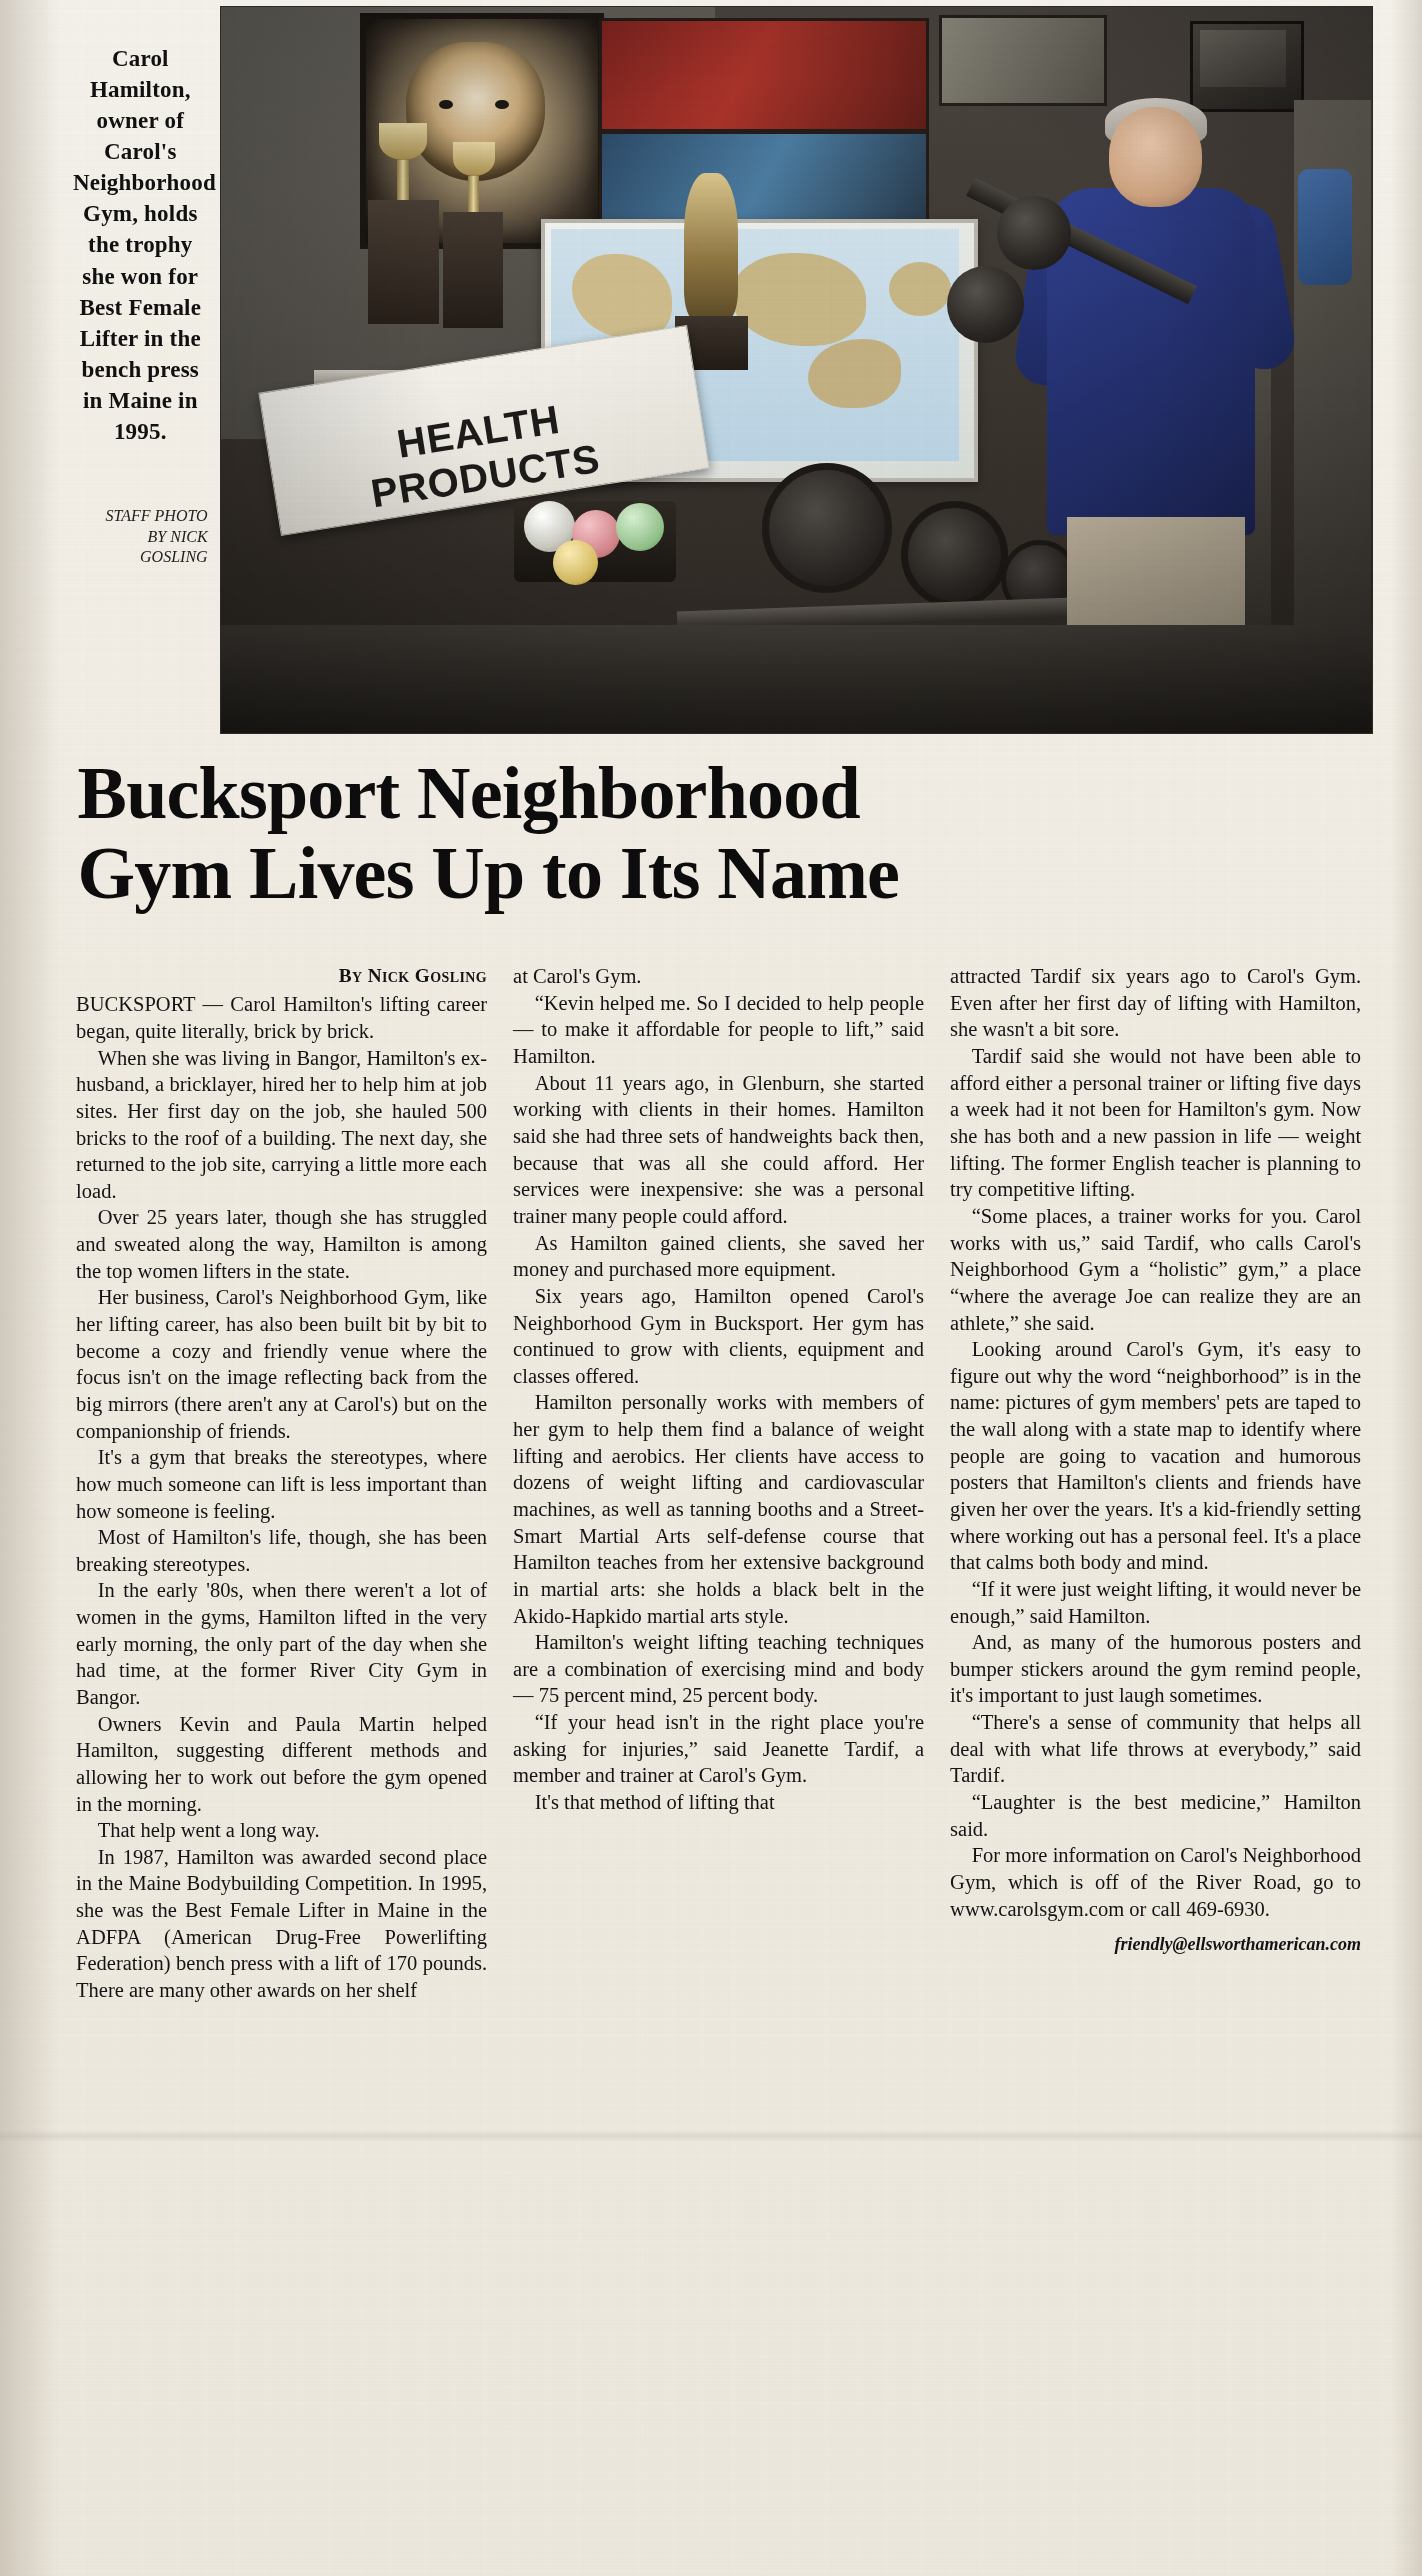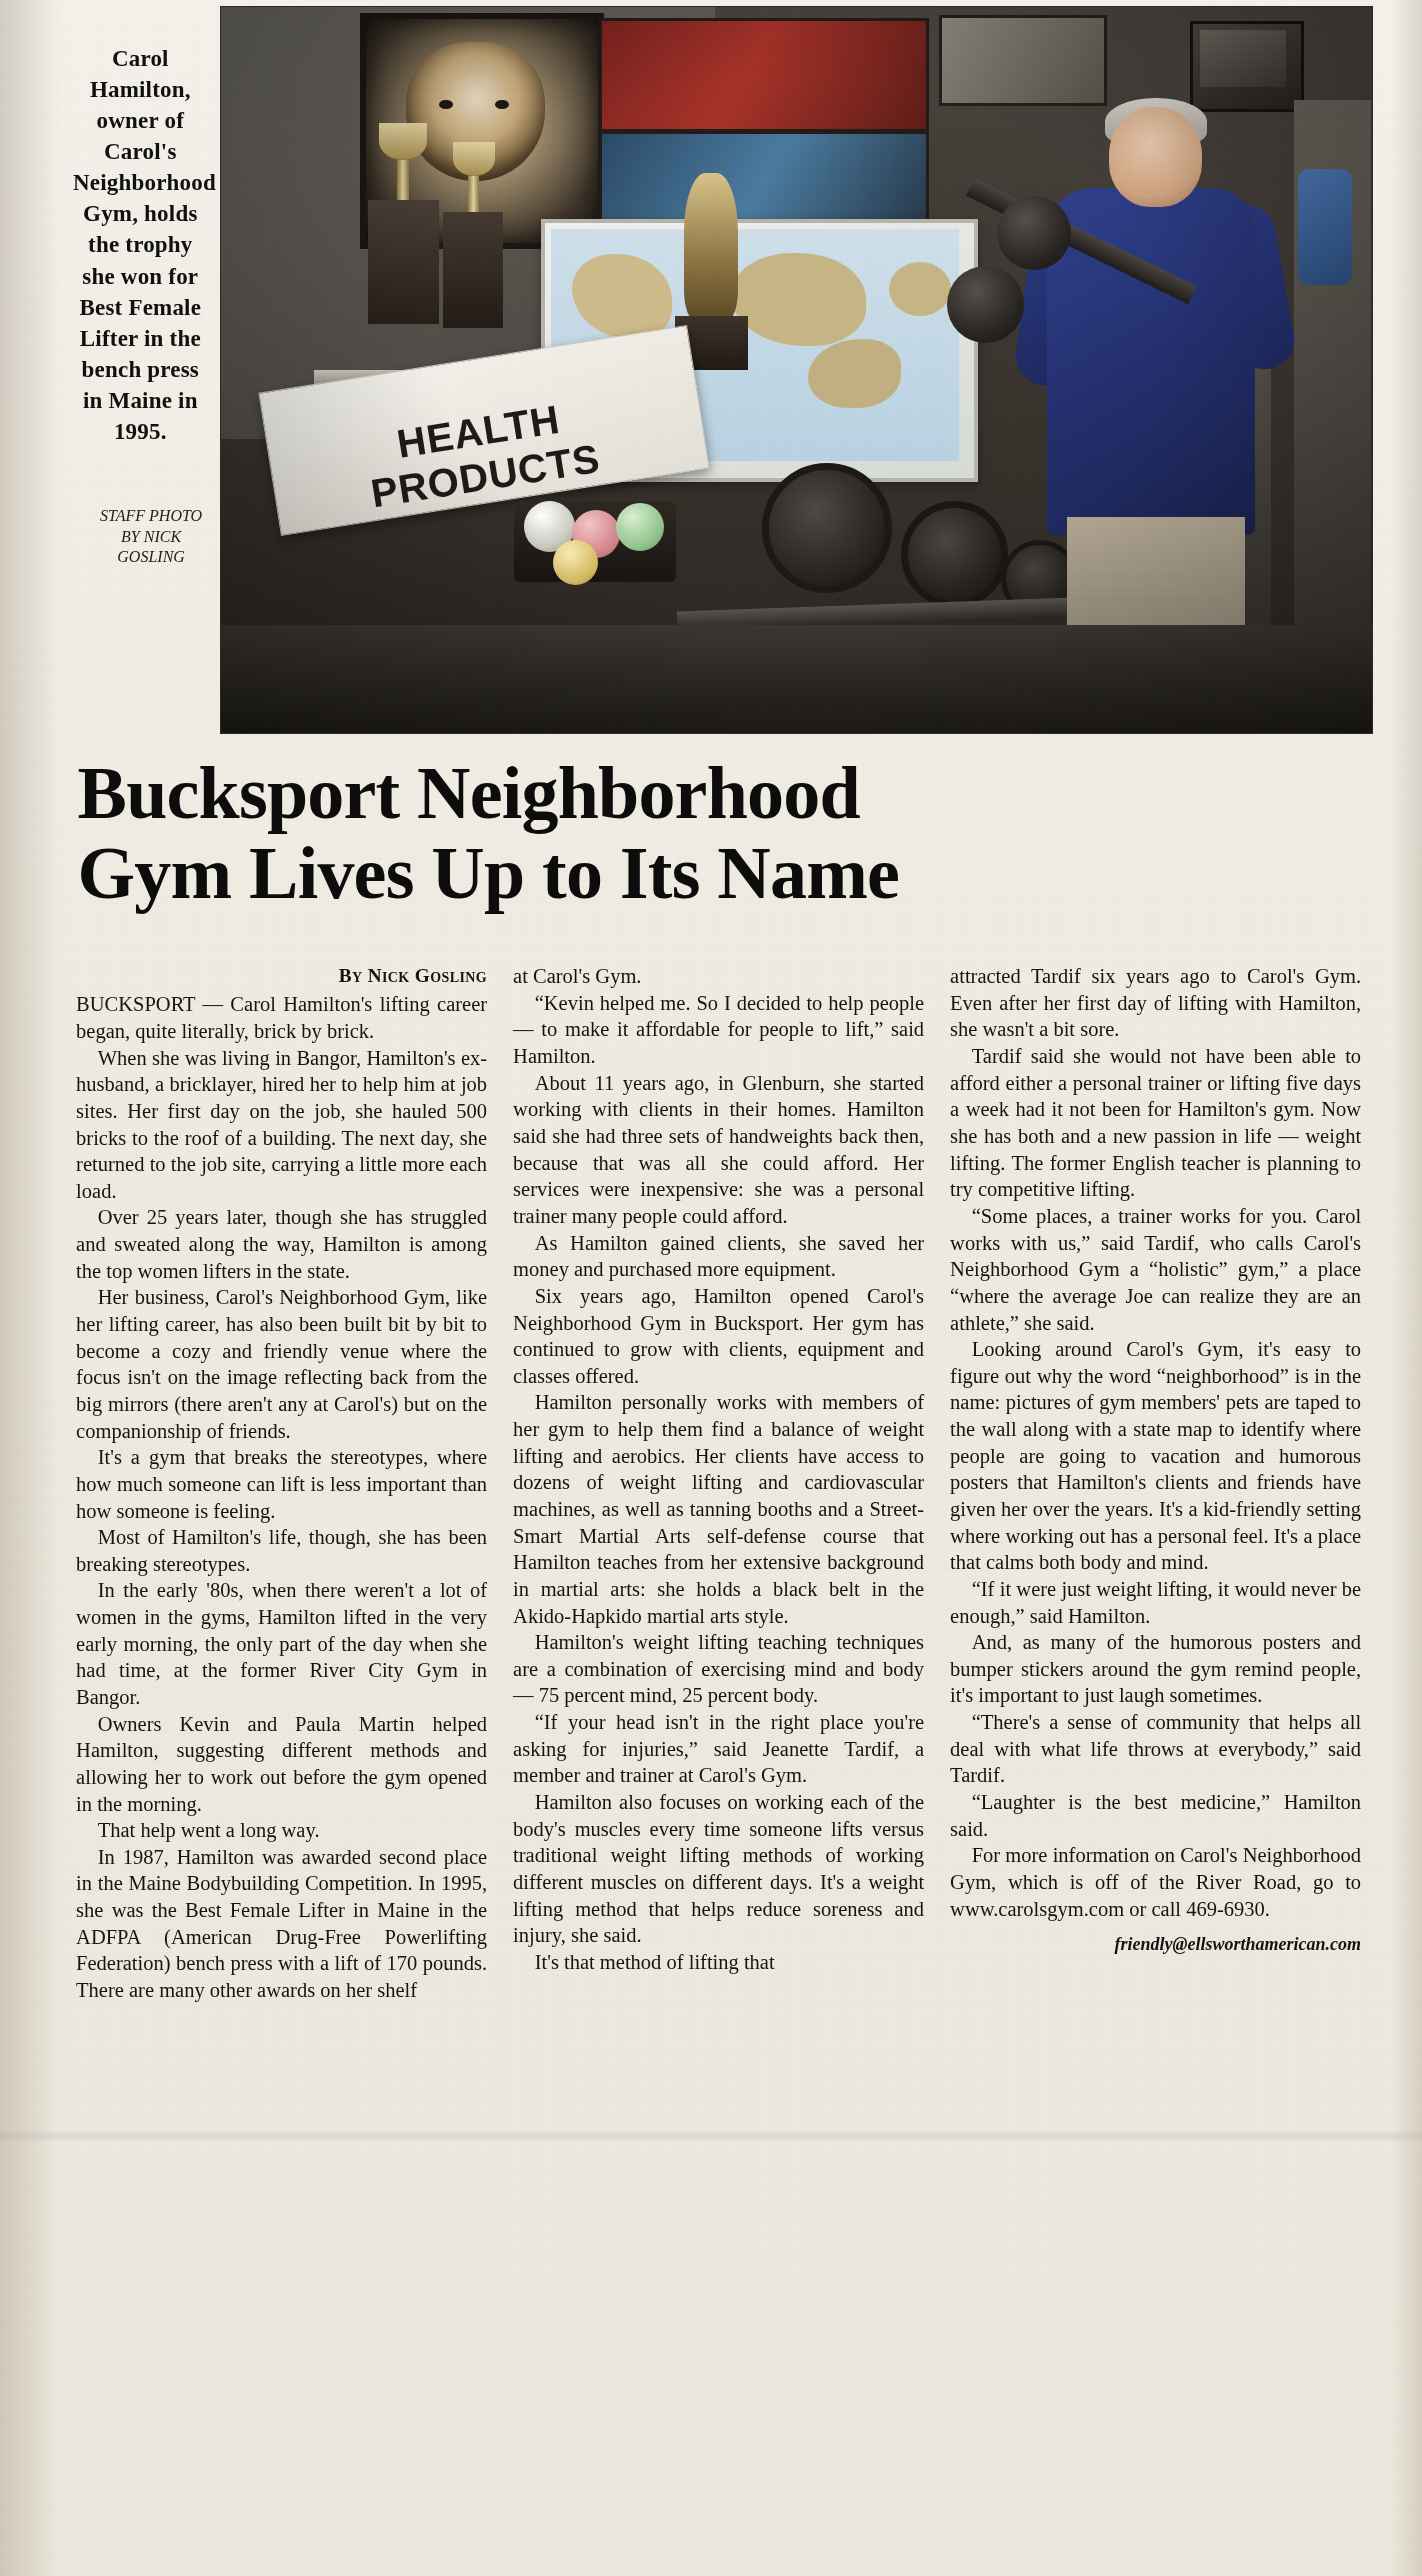--- a/index.html
+++ b/index.html
@@ -62,21 +62,21 @@
     color: #111;
     letter-spacing: 0.2px;
   }
   .photo-credit {
     margin-top: 59px;
     font-family: "Liberation Serif", serif;
     font-style: italic;
     font-size: 16px;
     line-height: 1.3;
     color: #222;
-    text-align: center;
+    text-align: right;
     padding-left: 21.6px;
   }
   .photo-wrap {
     position: relative;
     width: 1151px;
     height: 726px;
     overflow: hidden;
     background: #2a2622;
     border: 0.8px solid #2c2a28;
   }
@@ -479,21 +479,20 @@
 
       <div class="col">
         <p class="noindent">at Carol's Gym.</p>
         <p>“Kevin helped me. So I decided to help people — to make it affordable for people to lift,” said Hamilton.</p>
         <p>About 11 years ago, in Glenburn, she started working with clients in their homes. Hamilton said she had three sets of handweights back then, because that was all she could afford. Her services were inexpensive: she was a personal trainer many people could afford.</p>
         <p>As Hamilton gained clients, she saved her money and purchased more equipment.</p>
         <p>Six years ago, Hamilton opened Carol's Neighborhood Gym in Bucksport. Her gym has continued to grow with clients, equipment and classes offered.</p>
         <p>Hamilton personally works with members of her gym to help them find a balance of weight lifting and aerobics. Her clients have access to dozens of weight lifting and cardiovascular machines, as well as tanning booths and a Street-Smart Martial Arts self-defense course that Hamilton teaches from her extensive background in martial arts: she holds a black belt in the Akido-Hapkido martial arts style.</p>
         <p>Hamilton's weight lifting teaching techniques are a combination of exercising mind and body — 75 percent mind, 25 percent body.</p>
         <p>“If your head isn't in the right place you're asking for injuries,” said Jeanette Tardif, a member and trainer at Carol's Gym.</p>
-        <p>Hamilton also focuses on working each of the body's muscles every time someone lifts versus traditional weight lifting methods of working different muscles on different days. It's a weight lifting method that helps reduce soreness and injury, she said.</p>
         <p>It's that method of lifting that</p>
       </div>
 
       <div class="col">
         <p class="noindent">attracted Tardif six years ago to Carol's Gym. Even after her first day of lifting with Hamilton, she wasn't a bit sore.</p>
         <p>Tardif said she would not have been able to afford either a personal trainer or lifting five days a week had it not been for Hamilton's gym. Now she has both and a new passion in life — weight lifting. The former English teacher is planning to try competitive lifting.</p>
         <p>“Some places, a trainer works for you. Carol works with us,” said Tardif, who calls Carol's Neighborhood Gym a “holistic” gym,” a place “where the average Joe can realize they are an athlete,” she said.</p>
         <p>Looking around Carol's Gym, it's easy to figure out why the word “neighborhood” is in the name: pictures of gym members' pets are taped to the wall along with a state map to identify where people are going to vacation and humorous posters that Hamilton's clients and friends have given her over the years. It's a kid-friendly setting where working out has a personal feel. It's a place that calms both body and mind.</p>
         <p>“If it were just weight lifting, it would never be enough,” said Hamilton.</p>
         <p>And, as many of the humorous posters and bumper stickers around the gym remind people, it's important to just laugh sometimes.</p>

